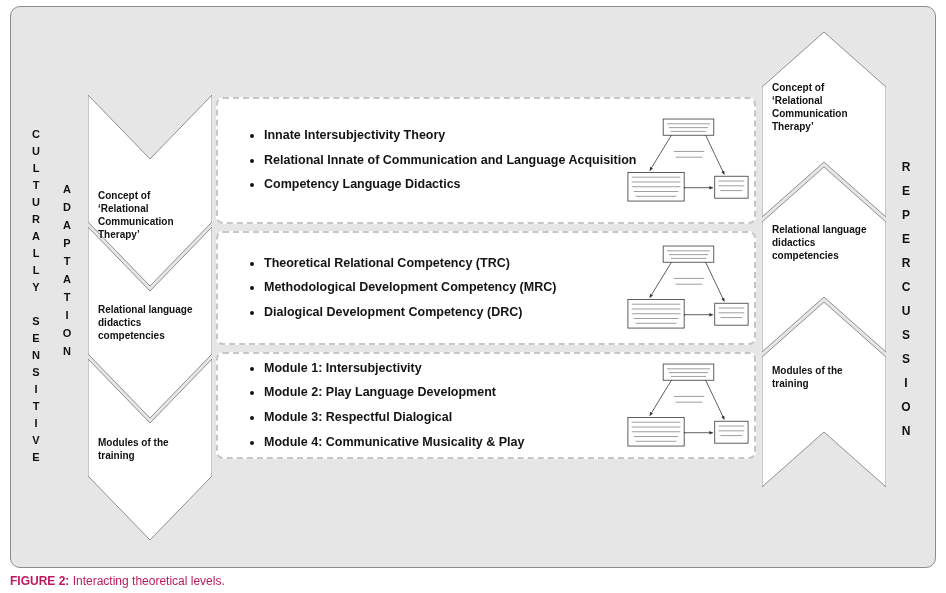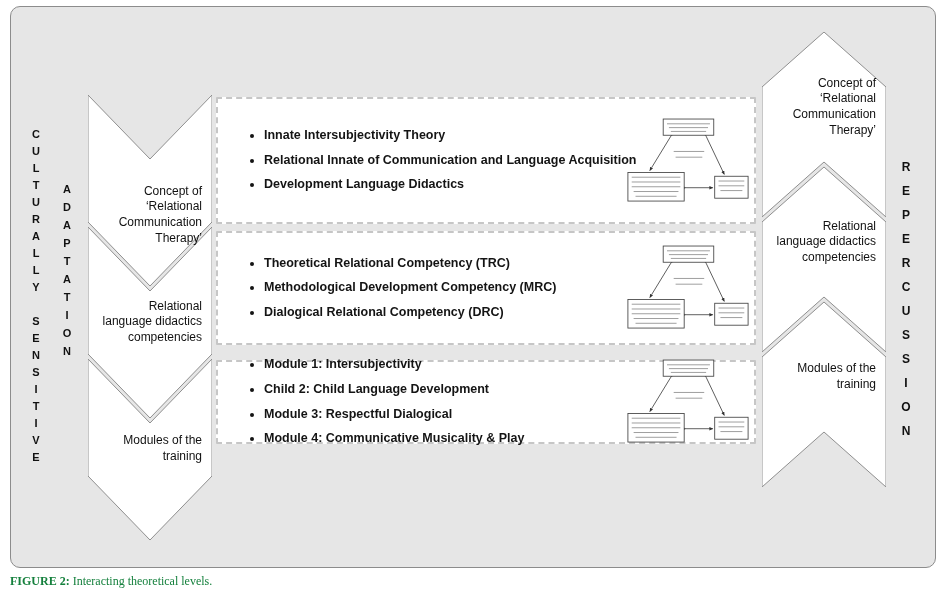--- a/index.html
+++ b/index.html
@@ -17,48 +17,48 @@
     font-weight:bold; color:#111; white-space:pre;
   }
   .v-culturally { left:30px; top:128px; font-size:11px; letter-spacing:5px; }
   .v-adaptation { left:61px; top:183px; font-size:11px; letter-spacing:6px; }
   .v-repercussion { left:899px; top:160px; font-size:12px; letter-spacing:10px; }
   
   .chevcol { position:absolute; }
   .chev { fill:#ffffff; stroke:#8f8f8f; stroke-width:1; }
   .chev-label {
     position:absolute; width:104px; height:90px; display:flex; align-items:center;
-    justify-content:center; text-align:right; font-size:12px; font-weight:400;
+    justify-content:center; text-align:left; font-size:10px; font-weight:700;
     line-height:1.3; color:#111;
   }
   
   .row {
     position:absolute; left:216px; width:540px; background:#ffffff;
-    border:2px dashed #c6c6c6; border-radius:1px; box-sizing:border-box;
+    border:2px dashed #c6c6c6; border-radius:7px; box-sizing:border-box;
     display:flex; align-items:center;
   }
   .row-1 { top:97px;  height:127px; }
   .row-2 { top:231px; height:114px; }
-  .row-3 { top:352px; height:84px;margin-top:8px; }
+  .row-3 { top:352px; height:107px; }
   .bullets {
     margin:0; padding:0 0 0 46px; list-style:disc; width:380px;
   }
   .bullets li {
     font-size:12.5px; font-weight:600; color:#141414; margin:9px 0; line-height:1.25;
   }
   
   .mini {
     position:absolute; right:4px; top:50%; transform:translateY(-50%);
     width:124px; height:88px;
   }
   .mini .node { fill:#ffffff; stroke:#444; stroke-width:0.9; }
   .mini .edge { stroke:#444; stroke-width:0.9; }
   .mini .tl line { stroke:#9a9a9a; stroke-width:1; }
   
-  .caption { position:absolute; left:10px; top:574px; font-size:12px; color:#15803d;font-family:Liberation Serif, serif; }
+  .caption { position:absolute; left:10px; top:574px; font-size:12px; color:#be185d; }
   .caption .bold { font-weight:bold; }
 </style>
 </head>
 <body>
 
 <div class="canvas">
 
   <div class="panel"></div>
 
   <div class="vtext v-culturally">CULTURALLY SENSITIVE</div>
@@ -71,21 +71,21 @@
     <polygon class="chev" points="0,264 62,328 124,264 124,381 62,445 0,381"></polygon>
   </svg>
   <div class="chev-label" style="left:98px; top:170px;">Concept of ‘Relational Communication Therapy’</div>
   <div class="chev-label" style="left:98px; top:277px;">Relational language didactics competencies</div>
   <div class="chev-label" style="left:98px; top:404px;">Modules of the training</div>
 
   <div class="row row-1">
     <ul class="bullets">
       <li>Innate Intersubjectivity Theory</li>
       <li>Relational Innate of Communication and Language Acquisition</li>
-      <li>Development Language Didactics</li>
+      <li>Competency Language Didactics</li>
     </ul>
     <svg class="mini" viewBox="0 0 130 92">
       <defs>
         <marker id="arr1" markerWidth="6" markerHeight="6" refX="4" refY="2" orient="auto">
           <path d="M0,0 L4.5,2 L0,4 z" fill="#333"></path>
         </marker>
       </defs>
       <line class="edge" x1="47" y1="20" x2="25" y2="56" marker-start="url(#arr1)" marker-end="url(#arr1)"></line>
       <line class="edge" x1="84" y1="20" x2="103" y2="60" marker-start="url(#arr1)" marker-end="url(#arr1)"></line>
       <line class="edge" x1="63" y1="74" x2="91" y2="74" marker-start="url(#arr1)" marker-end="url(#arr1)"></line>
@@ -107,21 +107,21 @@
         <line x1="50" y1="36" x2="82" y2="36"></line>
           <line x1="52" y1="42" x2="80" y2="42"></line>
       </g>
     </svg>
   </div>
 
   <div class="row row-2">
     <ul class="bullets">
       <li>Theoretical Relational Competency (TRC)</li>
       <li>Methodological Development Competency (MRC)</li>
-      <li>Dialogical Relational Competency (DRC)</li>
+      <li>Dialogical Development Competency (DRC)</li>
     </ul>
     <svg class="mini" viewBox="0 0 130 92">
       <defs>
         <marker id="arr2" markerWidth="6" markerHeight="6" refX="4" refY="2" orient="auto">
           <path d="M0,0 L4.5,2 L0,4 z" fill="#333"></path>
         </marker>
       </defs>
       <line class="edge" x1="47" y1="20" x2="25" y2="56" marker-start="url(#arr2)" marker-end="url(#arr2)"></line>
       <line class="edge" x1="84" y1="20" x2="103" y2="60" marker-start="url(#arr2)" marker-end="url(#arr2)"></line>
       <line class="edge" x1="63" y1="74" x2="91" y2="74" marker-start="url(#arr2)" marker-end="url(#arr2)"></line>
@@ -142,21 +142,21 @@
         <line x1="99" y1="77" x2="122" y2="77"></line>
         <line x1="50" y1="36" x2="82" y2="36"></line>
           <line x1="52" y1="42" x2="80" y2="42"></line>
       </g>
     </svg>
   </div>
 
   <div class="row row-3">
     <ul class="bullets">
       <li>Module 1: Intersubjectivity</li>
-      <li>Child 2: Child Language Development</li>
+      <li>Module 2: Play Language Development</li>
       <li>Module 3: Respectful Dialogical</li>
       <li>Module 4: Communicative Musicality &amp; Play</li>
     </ul>
     <svg class="mini" viewBox="0 0 130 92">
       <defs>
         <marker id="arr3" markerWidth="6" markerHeight="6" refX="4" refY="2" orient="auto">
           <path d="M0,0 L4.5,2 L0,4 z" fill="#333"></path>
         </marker>
       </defs>
       <line class="edge" x1="47" y1="20" x2="25" y2="56" marker-start="url(#arr3)" marker-end="url(#arr3)"></line>

